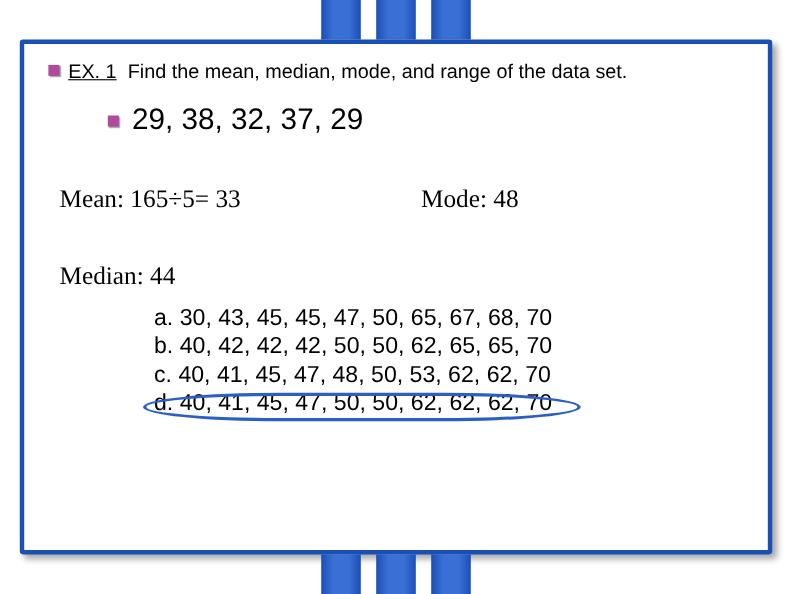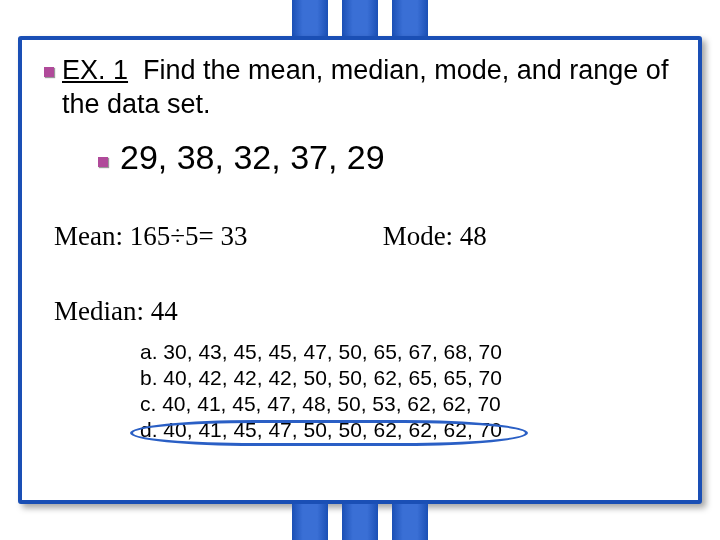--- a/index.html
+++ b/index.html
@@ -52,48 +52,48 @@
     display: flex;
     gap: 14px;
   }
   .bottom-bar {
     width: 36px;
     height: 36px;
     background: linear-gradient(to right, #1a4fb5 0%, #3a6fd5 30%, #3a6fd5 70%, #1a4fb5 100%);
   }
   
   .ex1 {
-    font-size: 27px;
+    font-size: 18px;
     line-height: 1.25;
     text-indent: -18px;
     padding-left: 18px;
     margin-bottom: 16px;
   }
   .ex1 .lead { text-decoration: underline; }
   .bullet {
     display: inline-block;
     width: 10px; height: 10px;
     background: #b04a9a;
     box-shadow: 1px 1px 1px rgba(0,0,0,.4);
     margin-right: 8px;
     vertical-align: 2px;
   }
   
   .dataset {
-    font-size: 34px;
+    font-size: 27px;
     padding-left: 54px;
     margin-bottom: 14px;
     margin-top: 16px;
   }
   .dataset .bullet { margin-right: 12px; }
   
   .stats-row {
     display: flex;
     font-family: "Times New Roman", Times, serif;
-    font-size: 27px;
+    font-size: 23px;
     margin-bottom: 8px;
     margin-top: 44px;
   }
   .stats-left { flex: 0 0 52%; padding-left: 10px;}
   .stats-right { flex: 1; padding-left: 10px;}
   
   .ex2 {
     font-size: 21px;
     line-height: 1.25;
     padding-left: 30px;

